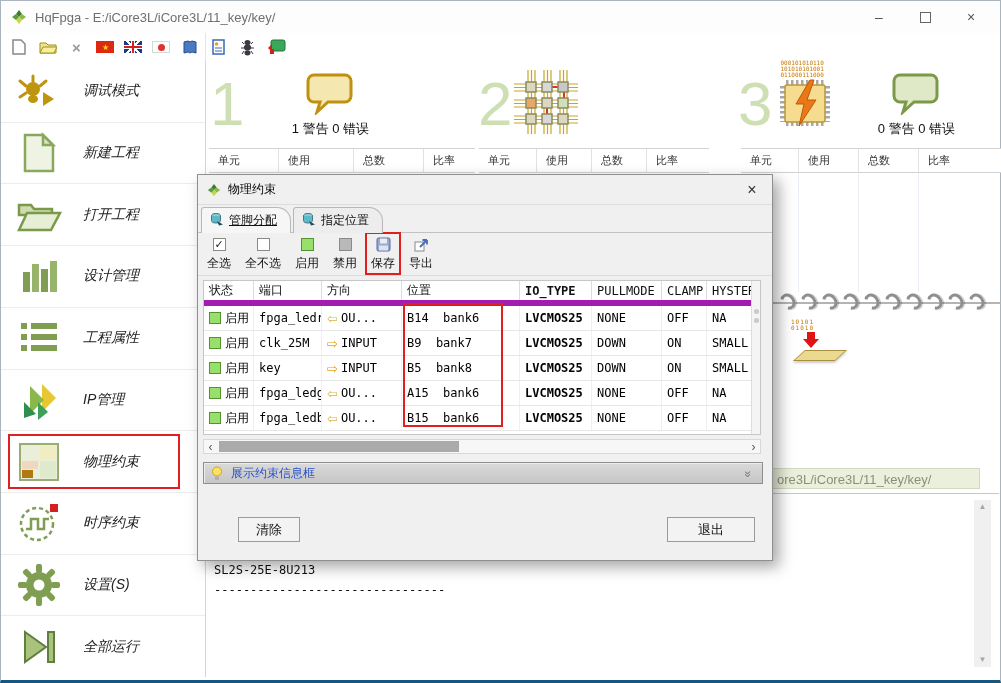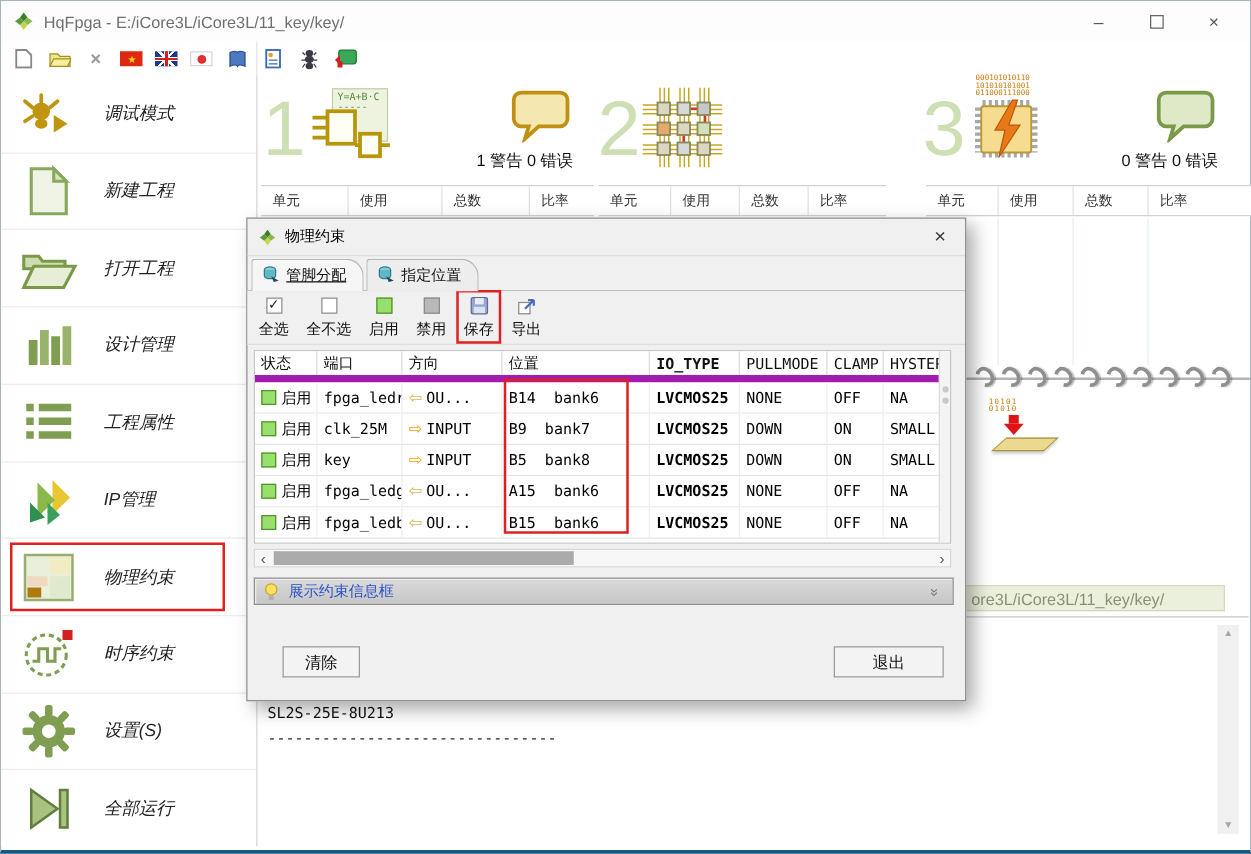--- a/index.html
+++ b/index.html
@@ -41,21 +41,21 @@
   .sb-item:last-child{border-bottom:none;}
   .sb-icon{width:48px;height:46px;margin-left:14px;display:flex;align-items:center;justify-content:center;flex:none;}
   .sb-label{margin-left:20px;font-size:14px;color:#222;white-space:nowrap;font-style:italic;}
   .sb-red{position:absolute;left:7px;top:3px;width:172px;bottom:3px;border:2px solid #e02020;pointer-events:none;}
 
   
   .main{position:absolute;left:205px;top:60px;right:1px;bottom:3px;background:#fff;}
   .step{position:absolute;top:2px;height:82px;display:flex;align-items:center;}
   .step-num{font-size:62px;color:#cfdfb4;line-height:70px;flex:none;}
   .step-icon{margin-left:2px;flex:none;}
-  .bubcol{display:flex;flex-direction:column;align-items:flex-end;width:116px;flex:none;}
+  .bubcol{display:flex;flex-direction:column;align-items:center;width:116px;flex:none;}
   .bub-status{font-size:13px;color:#111;margin-top:1px;white-space:nowrap;}
   .chipwrap{position:relative;}
   .bin{position:absolute;top:-4px;left:6px;font-family:"DejaVu Sans Mono",monospace;font-size:6px;line-height:6px;color:#c87700;white-space:pre;}
 
   .rtable{position:absolute;top:87px;height:25px;border-top:1px solid #d2d2d2;border-bottom:1px solid #d2d2d2;background:#fff;display:flex;}
   .rth{font-size:11px;color:#333;display:flex;align-items:center;padding-left:9px;border-right:1px solid #e2e2e2;height:100%;}
   .rbody{position:absolute;top:113px;display:flex;}
   .rbc{border-right:1px solid #e8eef4;height:100%;}
 
   .ring-line{position:absolute;left:565px;top:241px;width:230px;height:2px;background:#b4b4b4;}
@@ -114,21 +114,21 @@
 
   .hsb{position:absolute;left:5px;top:264px;width:558px;height:15px;background:#f7f7f7;border:1px solid #d8d8d8;}
   .hsb-ar{position:absolute;top:0;width:13px;height:13px;display:flex;align-items:center;justify-content:center;color:#555;font-size:12px;}
   .hsb-thumb{position:absolute;left:15px;width:240px;top:1px;height:11px;background:#ababab;}
 
   .infobar{position:absolute;left:5px;top:287px;width:560px;height:22px;background:linear-gradient(#dadada,#c6c6c6);border:1px solid #8f8f8f;box-shadow:inset 1px 1px 0 #ececec;display:flex;align-items:center;padding-left:7px;}
   .info-text{color:#2a52c8;font-size:12px;margin-left:8px;}
   .chev{position:absolute;right:10px;top:4px;color:#777;font-size:12px;transform:rotate(90deg);}
 
   .dlg-btn{position:absolute;top:342px;height:25px;border:1px solid #9a9a9a;background:#f3f3f3;font-size:13px;color:#111;display:flex;align-items:center;justify-content:center;}
-  .btn-clear{left:28px;width:62px;}
+  .btn-clear{left:40px;width:62px;}
   .btn-exit{left:469px;width:88px;}
 </style>
 </head>
 <body>
 
 <div id="window">
 
   <div class="titlebar">
     <span style="display:flex;">
       <svg width="16" height="16" viewBox="0 0 16 16">
@@ -319,33 +319,20 @@
           </svg>
         </span>
       <span class="sb-label">全部运行</span>
     </div>
   </div>
 
   <div class="main">
 
     <div class="step" style="left:4px;">
       <span class="step-num">1</span>
-      <span class="step-icon">
-        <svg width="68" height="66">
-            <rect x="20" y="2" width="44" height="42" fill="#edf3df" stroke="#c2d0a6"></rect>
-            <text x="24" y="11" font-size="8" fill="#5a8a3a" font-family="monospace">Y=A+B·C</text>
-            <text x="24" y="19" font-size="8" fill="#5a8a3a" font-family="monospace">-----</text>
-            <g stroke="#b8960c" stroke-width="3" fill="none">
-              <rect x="16" y="20" width="22" height="26" fill="#fffef4"></rect>
-              <path d="M4 25 h12 M4 33 h12 M4 41 h12"></path>
-              <rect x="42" y="38" width="16" height="18" fill="#fffef4"></rect>
-              <path d="M38 47 h4 M58 47 h8"></path>
-            </g>
-          </svg>
-      </span>
       <div class="bubcol" style="margin-left:28px;">
         <span><svg width="50" height="44">
               <path d="M9 4 h31 a6 6 0 0 1 6 6 v15 a6 6 0 0 1 -6 6 h-17 l-11 10 l3 -10 h-6 a6 6 0 0 1 -6 -6 v-15 a6 6 0 0 1 6 -6 z" fill="#f4e8b0" stroke="#c09010" stroke-width="3"></path>
             </svg></span>
         <span class="bub-status">1 警告 0 错误</span>
       </div>
     </div>
 
     <div class="step" style="left:272px;">
       <span class="step-num">2</span>

